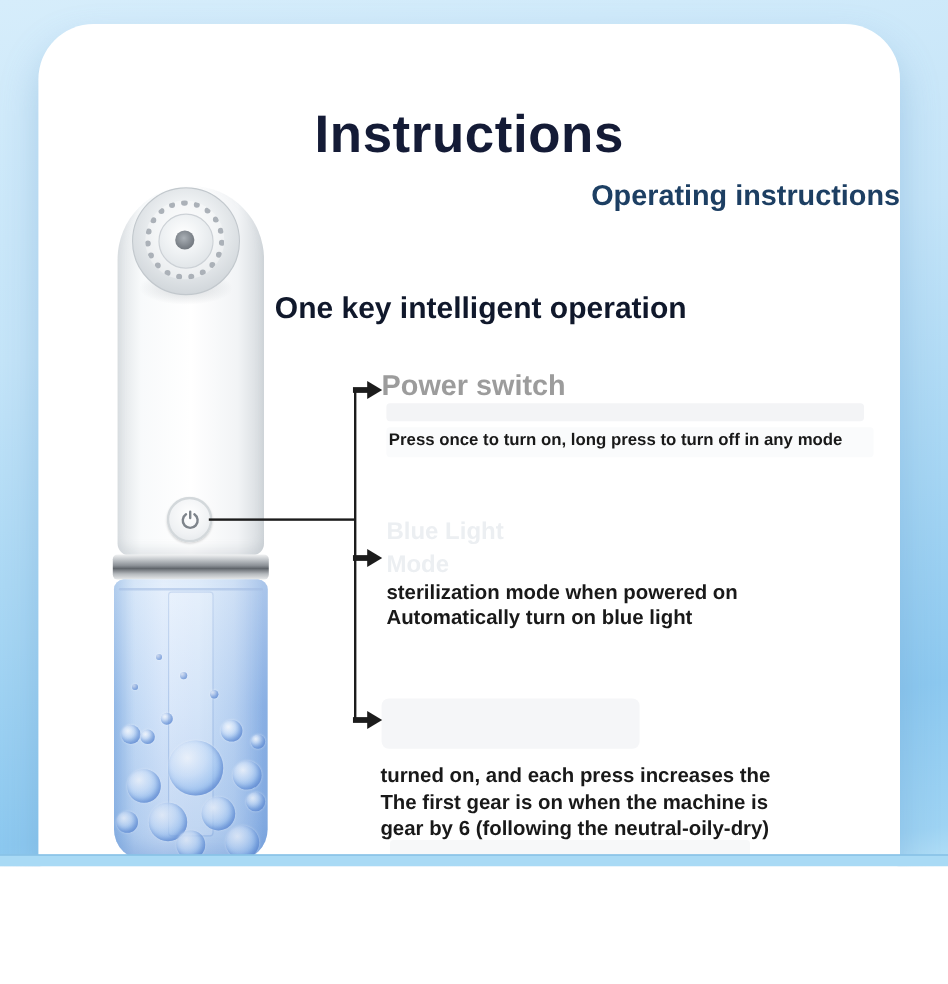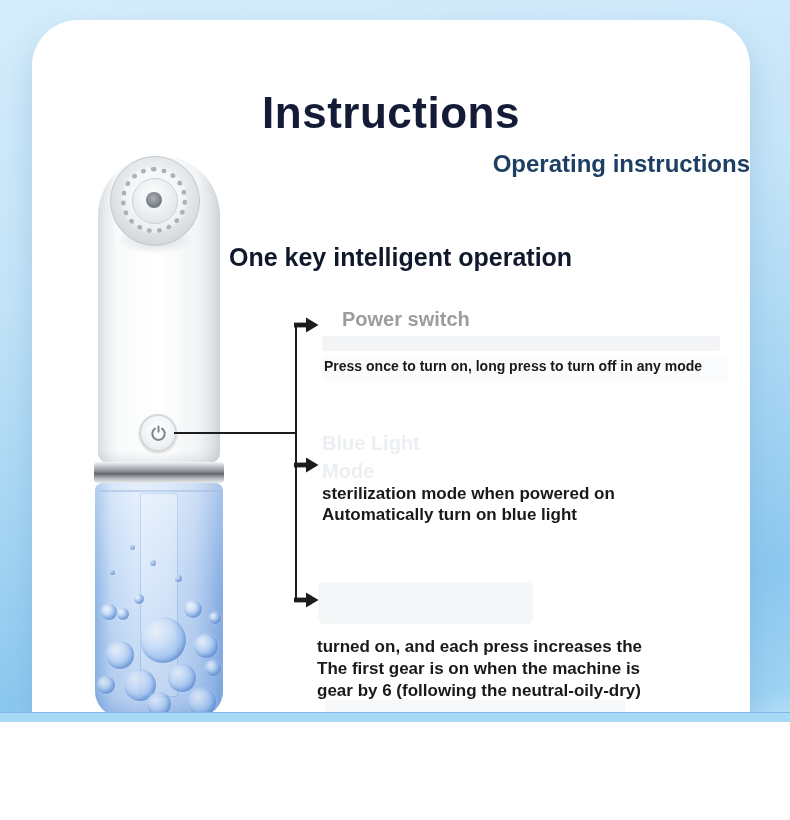--- a/index.html
+++ b/index.html
@@ -61,21 +61,21 @@
     background:rgba(125,160,215,.55);}
   .tube{position:absolute;left:50%;transform:translateX(-50%);top:10px;width:36px;height:202px;
     background:rgba(255,255,255,.22);border:1px solid rgba(110,150,210,.38);border-radius:3px;}
   .bub{position:absolute;border-radius:50%;
     background:radial-gradient(circle at 35% 32%,rgba(255,255,255,.95) 0%,rgba(218,234,253,.70) 35%,rgba(150,192,242,.65) 65%,rgba(104,150,226,.90) 100%);
     box-shadow:inset -2px -2px 4px rgba(70,110,190,.55),0 0 2px rgba(255,255,255,.65);}
   
   .vline{position:absolute;left:295px;top:324px;width:2px;height:276px;background:#1c1c1c;}
   .hline{position:absolute;left:174px;top:432px;width:122px;height:2px;background:#1c1c1c;}
   .arrow{position:absolute;width:25px;height:16px;}
-  .ann-label{position:absolute;left:318px;top:308px;font-size:20px;font-weight:700;color:#9c9c9c;white-space:nowrap;margin-left:24px;}
+  .ann-label{position:absolute;left:318px;top:308px;font-size:24px;font-weight:700;color:#9c9c9c;white-space:nowrap;}
   .ghost-strip{position:absolute;background:#f3f4f6;border-radius:3px;}
   .ghost-text{position:absolute;font-weight:800;font-size:20px;color:#eceff2;white-space:nowrap;}
   .ann-text{position:absolute;color:#191919;font-weight:700;}
   .t1{left:324px;top:358px;font-size:14px;white-space:nowrap;}
   .t2{left:322px;top:483px;font-size:17px;line-height:21px;}
   .t3{left:317px;top:636px;font-size:17px;line-height:22px;}
   .bottom-band{position:absolute;left:0;bottom:0;width:790px;height:9px;
     background:#a9daf5;border-top:1px solid #7db9e2;}
 </style>
 </head>

